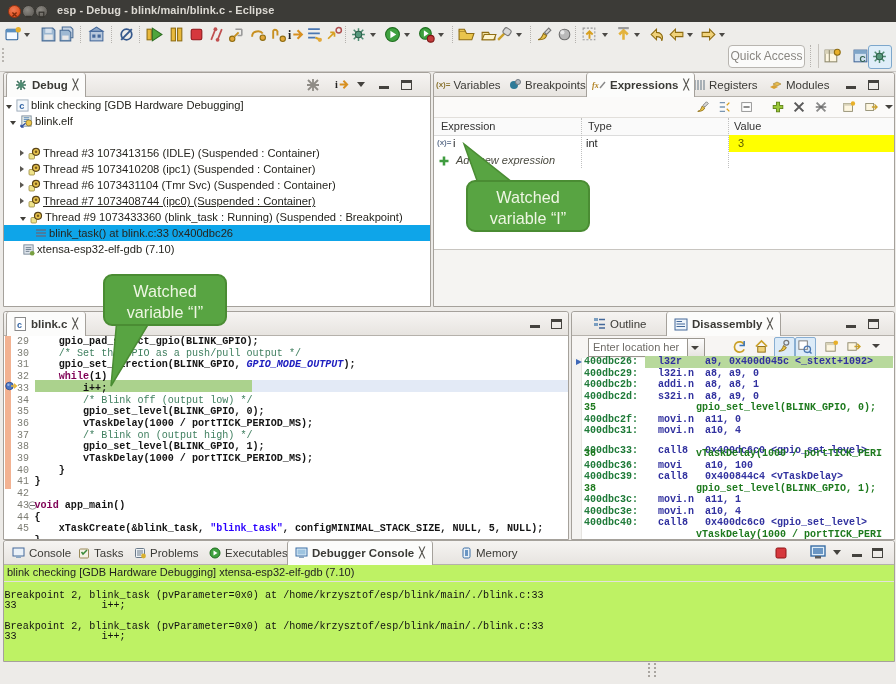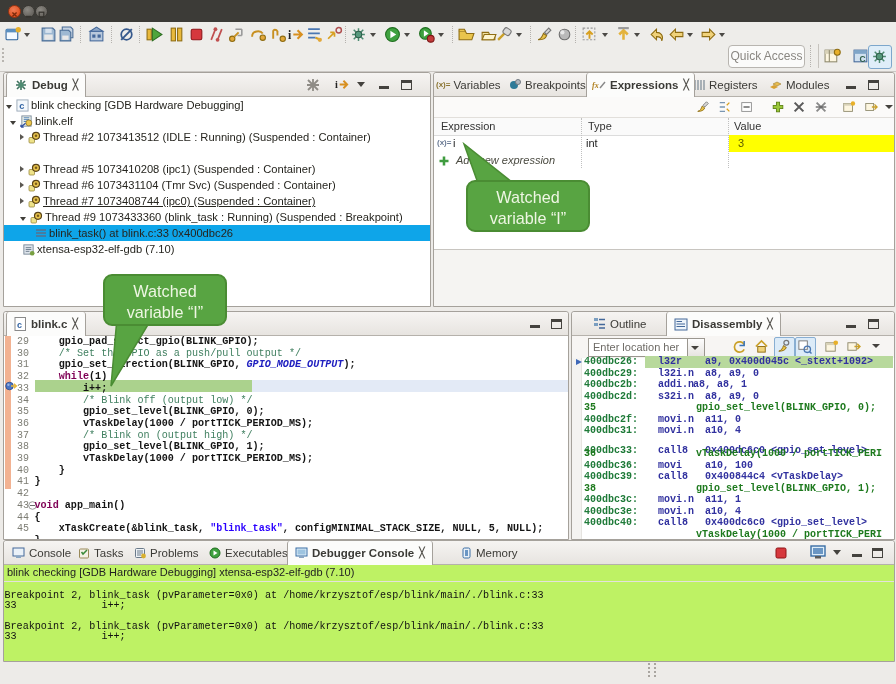--- a/index.html
+++ b/index.html
@@ -54,20 +54,21 @@
 <div class="titlebar">
   <div class="tb-btn" style="left:8px;background:radial-gradient(circle at 40% 35%,#f07b54,#d94612);border:1px solid #9e3410;"><svg width="11" height="11" viewBox="0 0 11 11">
         <path d="M3.4 3.4 L7.6 7.6 M7.6 3.4 L3.4 7.6" stroke="#7c2a0c" stroke-width="1.4"></path>
       </svg></div>
   <div class="tb-btn" style="left:21.5px;background:radial-gradient(circle at 40% 35%,#8d8a84,#55524d);border:1px solid #3a3833;"><svg width="11" height="11" viewBox="0 0 11 11">
         <path d="M3 7.5 H8" stroke="#35332e" stroke-width="1.4"></path>
       </svg></div>
   <div class="tb-btn" style="left:35px;background:radial-gradient(circle at 40% 35%,#8d8a84,#55524d);border:1px solid #3a3833;"><svg width="11" height="11" viewBox="0 0 11 11">
         <rect x="3.2" y="3.2" width="4.6" height="4.6" fill="none" stroke="#35332e" stroke-width="1.2"></rect>
       </svg></div>
+  <div class="tb-title">esp - Debug - blink/main/blink.c - Eclipse</div>
 </div>
 
 <div class="toolbar" id="toolbar">
   <div class="abs" style="left:2px;top:26px;height:14px;border-left:2px dotted #b8b5b0;"></div>
 
   <svg class="ticon" style="left:5px;" viewBox="0 0 16 16">
       <rect x="1" y="3" width="11" height="10" rx="1" fill="#f3f9ff" stroke="#2a6099"></rect>
       <rect x="1" y="3" width="11" height="3" fill="#5a8fc0"></rect>
       <circle cx="12.5" cy="3.5" r="2.5" fill="#e8b029"></circle>
     </svg>
@@ -271,25 +272,25 @@
         </svg>
       blink checking [GDB Hardware Debugging]</div>
     <div class="trow" style="top:16px;"><span style="width:6px;"></span><span class="tw arr-o"></span>
       <svg width="13" height="13" viewBox="0 0 14 14" style="margin-right:2px;">
           <rect x="2" y="1" width="10" height="11" fill="#eef4ee" stroke="#7a8a9a"></rect>
           <path d="M4 3 H10 M4 5 H10 M4 7 H8" stroke="#4a7ab0" stroke-width="1"></path>
           <circle cx="9.5" cy="8.5" r="3.2" fill="#ecc84e" stroke="#8a6d20" stroke-width="0.8"></circle>
           <path d="M1 13 L6 9 M1 13 L4 13 M1 13 L1 10.5" stroke="#3050a0" stroke-width="1.4"></path>
         </svg>
       blink.elf</div>
-    <div class="trow" style="top:32px;"><span style="width:16px;"></span><span class="tw arr-c"></span><svg width="13" height="13" viewBox="0 0 13 13" style="margin-right:2px;">
+    <div class="trow" style="top:48px;"><span style="width:16px;"></span><span class="tw arr-c"></span><svg width="13" height="13" viewBox="0 0 13 13" style="margin-right:2px;">
           <rect x="1" y="6.5" width="5.5" height="5.5" rx="1" fill="#eee289" stroke="#9a8a40" stroke-width="0.8"></rect>
           <circle cx="8" cy="4.8" r="3.5" fill="#e8c44c" stroke="#5a4418" stroke-width="1.2"></circle>
           <circle cx="8" cy="4.8" r="1.3" fill="#7a5c1c"></circle>
-        </svg>Thread #2 1073413512 (IDLE : Running) (Suspended : Container)</div>
+        </svg>Thread #3 1073413156 (IDLE) (Suspended : Container)</div>
     <div class="trow" style="top:64px;"><span style="width:16px;"></span><span class="tw arr-c"></span><svg width="13" height="13" viewBox="0 0 13 13" style="margin-right:2px;">
           <rect x="1" y="6.5" width="5.5" height="5.5" rx="1" fill="#eee289" stroke="#9a8a40" stroke-width="0.8"></rect>
           <circle cx="8" cy="4.8" r="3.5" fill="#e8c44c" stroke="#5a4418" stroke-width="1.2"></circle>
           <circle cx="8" cy="4.8" r="1.3" fill="#7a5c1c"></circle>
         </svg>Thread #5 1073410208 (ipc1) (Suspended : Container)</div>
     <div class="trow" style="top:80px;"><span style="width:16px;"></span><span class="tw arr-c"></span><svg width="13" height="13" viewBox="0 0 13 13" style="margin-right:2px;">
           <rect x="1" y="6.5" width="5.5" height="5.5" rx="1" fill="#eee289" stroke="#9a8a40" stroke-width="0.8"></rect>
           <circle cx="8" cy="4.8" r="3.5" fill="#e8c44c" stroke="#5a4418" stroke-width="1.2"></circle>
           <circle cx="8" cy="4.8" r="1.3" fill="#7a5c1c"></circle>
         </svg>Thread #6 1073431104 (Tmr Svc) (Suspended : Container)</div>
@@ -546,21 +547,21 @@
         <rect x="2" y="4" width="9" height="8" fill="#fdf6e0" stroke="#8f8a6d"></rect>
         <path d="M9 8 L15 8 M12 5 L15 8 L12 11" stroke="#caa028" stroke-width="1.5" fill="none"></path>
       </svg>
     <div class="abs" style="left:300px;top:8px;width:0;height:0;border-left:4px solid transparent;border-right:4px solid transparent;border-top:4px solid #44423e;"></div>
 
     <div class="abs" style="left:0;top:22px;width:9px;bottom:0;background:#f4f3f1;border-right:1px solid #e6e4e0;"></div>
     <div class="dis-row" style="top:20px;"><div class="abs" style="left:72px;top:0;right:0;height:11.5px;background:#b8d99c;"></div><span class="abs dis-ad" style="left:11px;">400dbc26:</span><span class="abs dis-in" style="left:85px;">l32r</span><span class="abs dis-in" style="left:132px;">a9, 0x400d045c &lt;_stext+1092&gt;</span><svg class="abs" style="left:2px;top:2px;" width="8" height="8" viewBox="0 0 8 8">
           <path d="M1 1 L7 4 L1 7 Z" fill="#3e68b8"></path>
         </svg></div>
     <div class="dis-row" style="top:31.5px;"><span class="abs dis-ad" style="left:11px;">400dbc29:</span><span class="abs dis-in" style="left:85px;">l32i.n</span><span class="abs dis-in" style="left:132px;">a8, a9, 0</span></div>
-    <div class="dis-row" style="top:43px;"><span class="abs dis-ad" style="left:11px;">400dbc2b:</span><span class="abs dis-in" style="left:85px;">addi.n</span><span class="abs dis-in" style="left:120px;">a8, a8, 1</span></div>
+    <div class="dis-row" style="top:43px;"><span class="abs dis-ad" style="left:11px;">400dbc2b:</span><span class="abs dis-in" style="left:85px;">addi.n</span><span class="abs dis-in" style="left:132px;">a8, a8, 1</span></div>
     <div class="dis-row" style="top:54.5px;"><span class="abs dis-ad" style="left:11px;">400dbc2d:</span><span class="abs dis-in" style="left:85px;text-align:center;">s32i.n</span><span class="abs dis-in" style="left:132px;">a8, a9, 0</span></div>
     <div class="dis-row" style="top:66px;"><span class="abs dis-src" style="left:11px;">35</span><span class="abs dis-src" style="left:123px;">gpio_set_level(BLINK_GPIO, 0);</span></div>
     <div class="dis-row" style="top:77.5px;"><span class="abs dis-ad" style="left:11px;">400dbc2f:</span><span class="abs dis-in" style="left:85px;">movi.n</span><span class="abs dis-in" style="left:132px;">a11, 0</span></div>
     <div class="dis-row" style="top:89px;"><span class="abs dis-ad" style="left:11px;">400dbc31:</span><span class="abs dis-in" style="left:85px;">movi.n</span><span class="abs dis-in" style="left:132px;">a10, 4</span></div>
     <div class="dis-row" style="top:109px;padding-left:24px;"><span class="abs dis-ad" style="left:11px;">400dbc33:</span><span class="abs dis-in" style="left:85px;">call8</span><span class="abs dis-in" style="left:132px;">0x400dc6c0 &lt;gpio_set_level&gt;</span></div>
     <div class="dis-row" style="top:112px;"><span class="abs dis-src" style="left:11px;">36</span><span class="abs dis-src" style="left:123px;">vTaskDelay(1000 / portTICK_PERI</span></div>
     <div class="dis-row" style="top:123.5px;"><span class="abs dis-ad" style="left:11px;">400dbc36:</span><span class="abs dis-in" style="left:85px;">movi</span><span class="abs dis-in" style="left:132px;">a10, 100</span></div>
     <div class="dis-row" style="top:135px;"><span class="abs dis-ad" style="left:11px;">400dbc39:</span><span class="abs dis-in" style="left:85px;">call8</span><span class="abs dis-in" style="left:132px;">0x400844c4 &lt;vTaskDelay&gt;</span></div>
     <div class="dis-row" style="top:146.5px;"><span class="abs dis-src" style="left:11px;">38</span><span class="abs dis-src" style="left:123px;">gpio_set_level(BLINK_GPIO, 1);</span></div>
     <div class="dis-row" style="top:158px;"><span class="abs dis-ad" style="left:11px;">400dbc3c:</span><span class="abs dis-in" style="left:85px;">movi.n</span><span class="abs dis-in" style="left:132px;">a11, 1</span></div>

